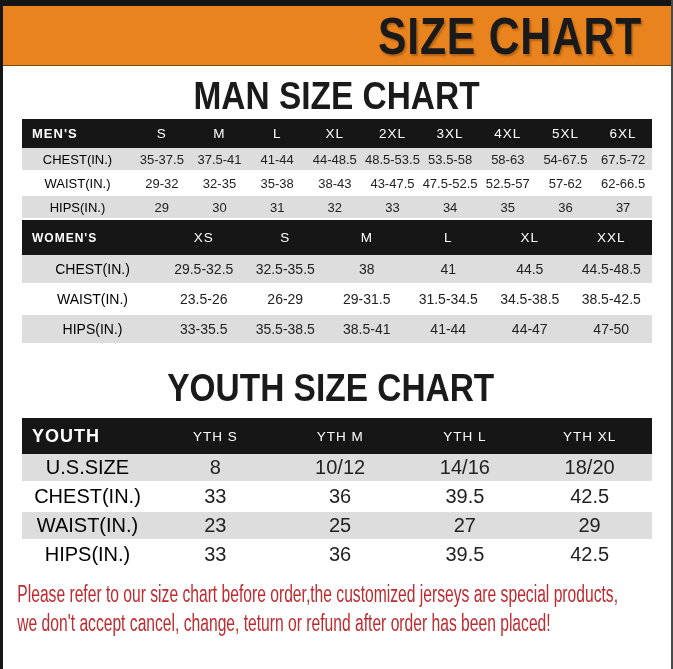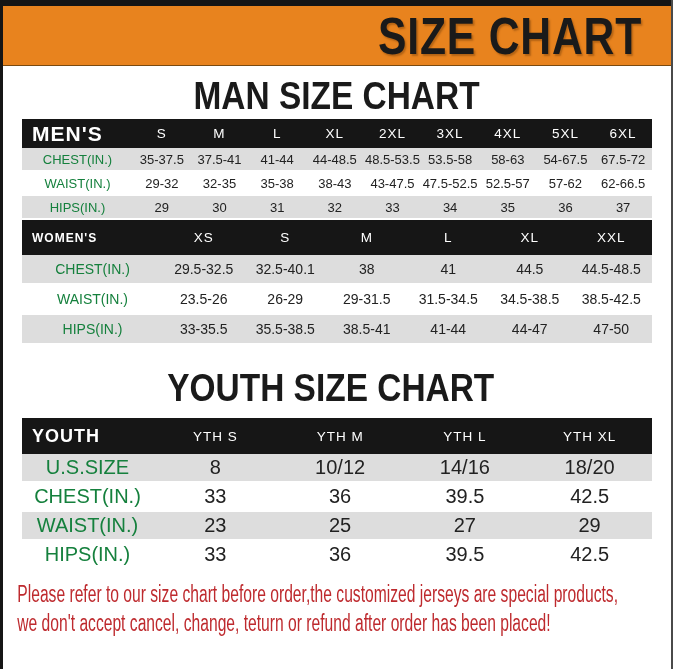--- a/index.html
+++ b/index.html
@@ -65,24 +65,24 @@
     padding-left: 10px;
     font-weight: bold;
     letter-spacing: 1px;
   }
   .tbl td {
     text-align: center;
     color: #222222;
     border-bottom: 2px solid #ffffff;
   }
   .tbl tr.gray td { background: #DDDDDD; }
-  .tbl td.rowlabel { color: #15803d; margin-top: 23px; }
+  .tbl td.rowlabel { color: #000000; margin-top: 23px; }
 
   .tbl-men th { height: 27px; }
-  .tbl-men th.lead { font-size: 21px; }
+  .tbl-men th.lead { font-size: 13px; }
   .tbl-men td { height: 20px; font-size: 13px; }
   .tbl-men th:first-child, .tbl-men td:first-child { width: 100px; }
 
   .tbl-women th { height: 33px; }
   .tbl-women th.lead { font-size: 12px; }
   .tbl-women td { height: 26px; font-size: 14px; }
   .tbl-women th:first-child, .tbl-women td:first-child { width: 130px; }
 
   .tbl-youth th { height: 34px; }
   .tbl-youth th.lead { font-size: 18px; }
@@ -178,21 +178,21 @@
         <th>M</th>
         <th>L</th>
         <th>XL</th>
         <th>XXL</th>
       </tr>
     </thead>
     <tbody>
       <tr class="gray">
         <td class="rowlabel">CHEST(IN.)</td>
         <td>29.5-32.5</td>
-        <td>32.5-40.1</td>
+        <td>32.5-35.5</td>
         <td>38</td>
         <td>41</td>
         <td>44.5</td>
         <td>44.5-48.5</td>
       </tr>
       <tr>
         <td class="rowlabel">WAIST(IN.)</td>
         <td>23.5-26</td>
         <td>26-29</td>
         <td>29-31.5</td>

